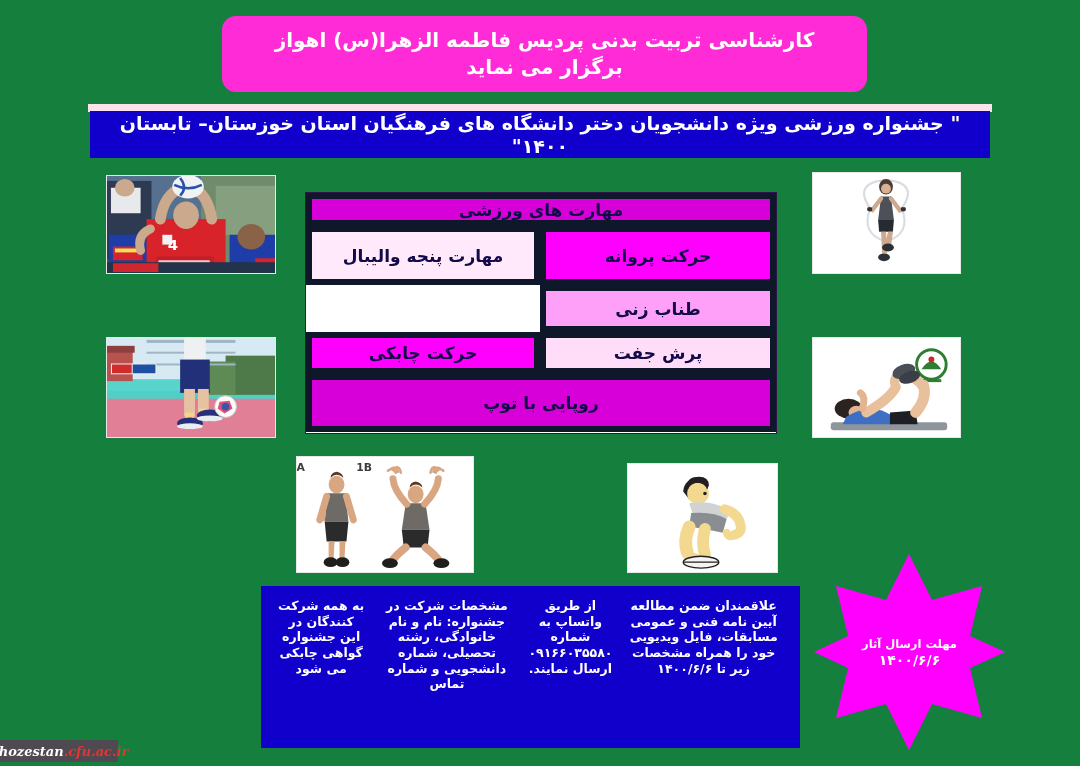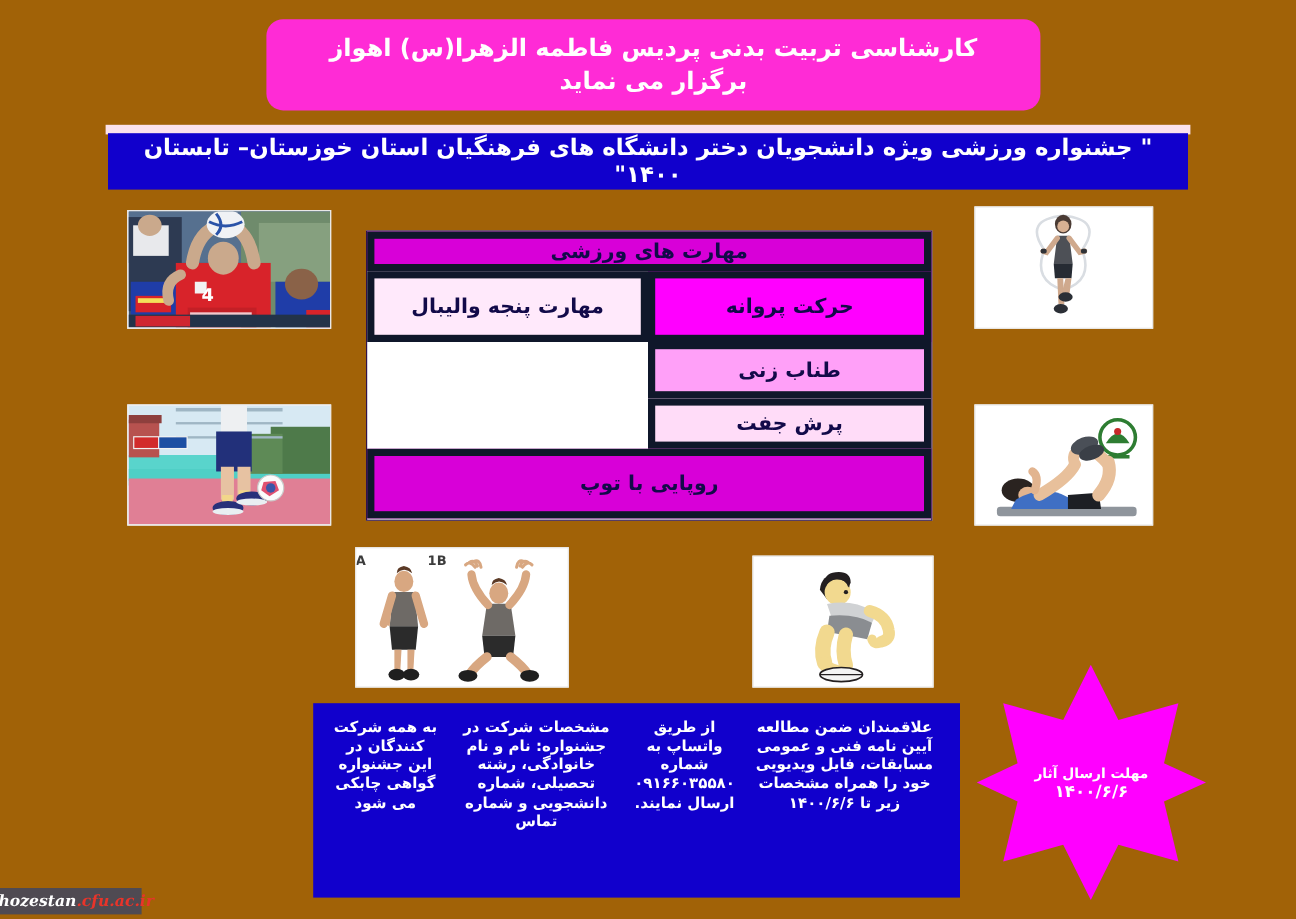--- a/index.html
+++ b/index.html
@@ -13,21 +13,21 @@
     overflow: hidden;
     background: #f6c8da;
     font-family: "DejaVu Sans", "Liberation Sans", sans-serif;
     position: relative;
   }
   #poster {
     position: absolute;
     inset: 0;
     width: 1080px;
     height: 766px;
-    background: #a16207;
+    background: #15803d;
   }
 
   
   .title-plate {
     position: absolute;
     left: 222px;
     top: 16px;
     width: 645px;
     height: 76px;
     background: #ff2bd6;
@@ -406,20 +406,21 @@
       <div class="tbl-cell cell-right bg-bright">حرکت پروانه</div>
       <div class="tbl-cell cell-left bg-light">مهارت پنجه والیبال</div>
     </div>
 
     <div class="tbl-row row-two">
       <div class="tbl-cell cell-right bg-mid">طناب زنی</div>
     </div>
 
     <div class="tbl-row row-three">
       <div class="tbl-cell cell-right bg-pale">پرش جفت</div>
+      <div class="tbl-cell cell-left bg-bright">حرکت چابکی</div>
     </div>
 
     <div class="tbl-row row-footer">
       <div class="tbl-cell cell-full bg-dark">روپایی با توپ</div>
     </div>
   </div>
 
 
   <div class="star" id="star-right">
     <svg viewBox="0 0 195 200">

